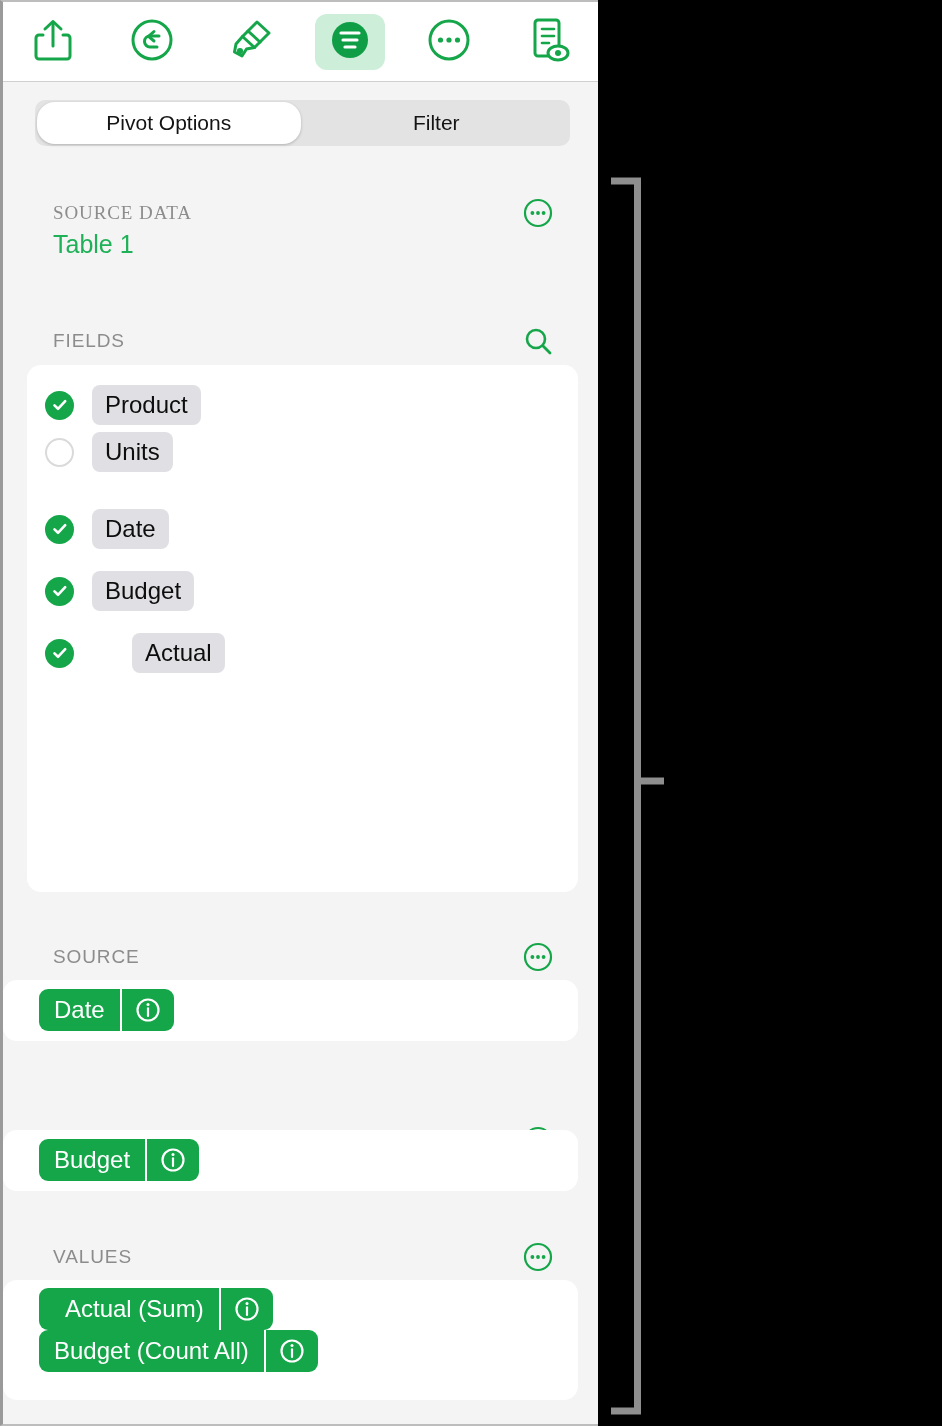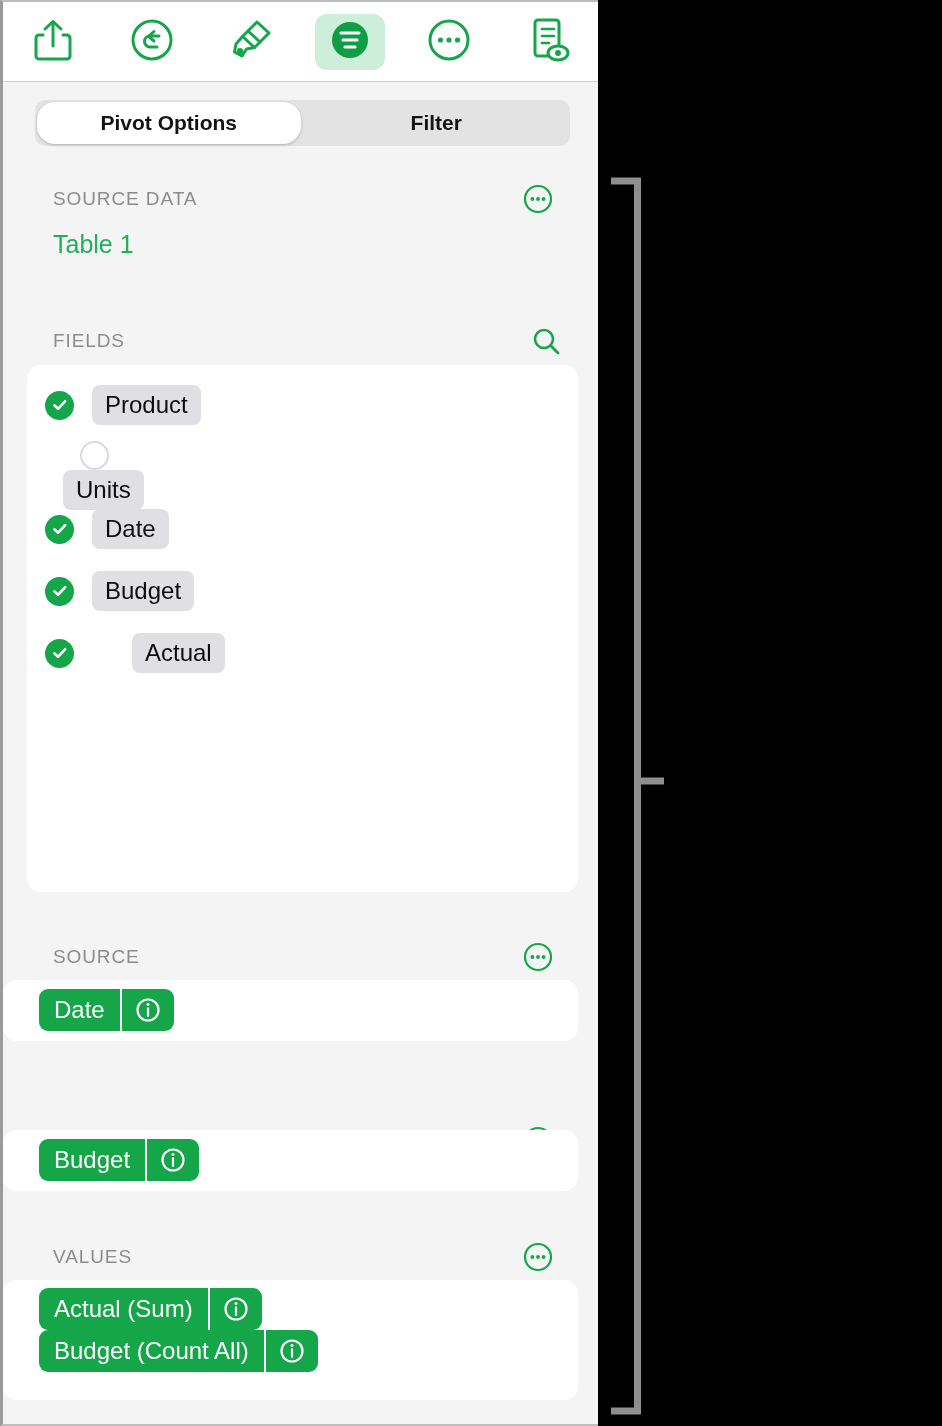--- a/index.html
+++ b/index.html
@@ -75,21 +75,20 @@
   .seg {
     flex: 1 1 0;
     display: flex;
     align-items: center;
     justify-content: center;
     font-size: 21px;
     color: #141414;
     border-radius: 18px;
     margin: 2px;
     box-sizing: border-box;
-    font-weight: bold;
   }
   .seg.active {
     background: #ffffff;
     box-shadow: 0 1px 3px rgba(0,0,0,0.22);
   }
 
   
   .sec-head {
     position: absolute;
     left: 0;
@@ -107,43 +106,44 @@
   }
   .sec-action {
     position: absolute;
     right: 24px;
     top: 50%;
     transform: translateY(-50%);
     width: 32px; height: 32px;
     display: flex; align-items: center; justify-content: center;
   }
 
-  #source-data-head { top: 182px; }
+  #source-data-head { top: 196px; font-family: Liberation Serif, serif; }
   #table-name {
     position: absolute;
     left: 50px; top: 228px;
     font-size: 25px;
     color: #1fb158;
   }
-  #fields-head { top: 324px; padding-left: 8px; }
+  #fields-head { top: 324px; }
 
   
   #fields-card {
     position: absolute;
     left: 24px; top: 363px;
     width: 551px; height: 527px;
     background: #ffffff;
     border-radius: 14px;
   }
   .field-row {
     position: absolute;
     left: 18px;
     height: 44px;
     display: flex;
     align-items: center;
+    justify-content: flex-end;
   }
   .check {
     width: 29px; height: 29px;
     border-radius: 50%;
     box-sizing: border-box;
     display: flex; align-items: center; justify-content: center;
     flex: 0 0 auto;
   }
   .check.on  { background: #16a64a; }
   .check.off { background: #ffffff; border: 2px solid #dadada; }
@@ -192,21 +192,21 @@
   #columns-head { top: 940px; }
   #columns-card { top: 978px; height: 61px; padding: 0; }
   #columns-card .token { margin-top: 9px; }
 
   #rows-head { top: 1124px; font-family: Liberation Serif, serif; }
   #rows-card  { top: 1128px; height: 61px; padding: 0; }
   #rows-card .token { margin-top: 9px; }
 
   #values-head { top: 1240px; }
   #values-card { top: 1278px; height: 120px; padding: 0; }
-  #values-card .token:first-child { margin-top: 8px; }
+  #values-card .token:first-child { margin-top: 8px; padding-left: 11px; }
 
   
   #bracket { position: absolute; left: 598px; top: 0; width: 344px; height: 1426px; }
 </style>
 </head>
 <body>
 
 <div id="panel">
 
   <div id="toolbar">
@@ -315,21 +315,21 @@
 
   <div id="fields-card">
       <div class="field-row" style="top: 18px;">
         <span class="check on">
           <svg width="18" height="18" viewBox="0 0 18 18">
             <path d="M3.5 9.4 L7 12.8 L14.2 5.2" fill="none" stroke="#ffffff" stroke-width="2.6" stroke-linecap="round" stroke-linejoin="round"></path>
           </svg>
         </span>
         <span class="chip">Product</span>
       </div>
-      <div class="field-row" style="top: 76px; flex-direction: column;">
+      <div class="field-row" style="top: 65px;">
         <span class="check off"></span>
         <span class="chip">Units</span>
       </div>
       <div class="field-row" style="top: 142px;">
         <span class="check on">
           <svg width="18" height="18" viewBox="0 0 18 18">
             <path d="M3.5 9.4 L7 12.8 L14.2 5.2" fill="none" stroke="#ffffff" stroke-width="2.6" stroke-linecap="round" stroke-linejoin="round"></path>
           </svg>
         </span>
         <span class="chip">Date</span>

